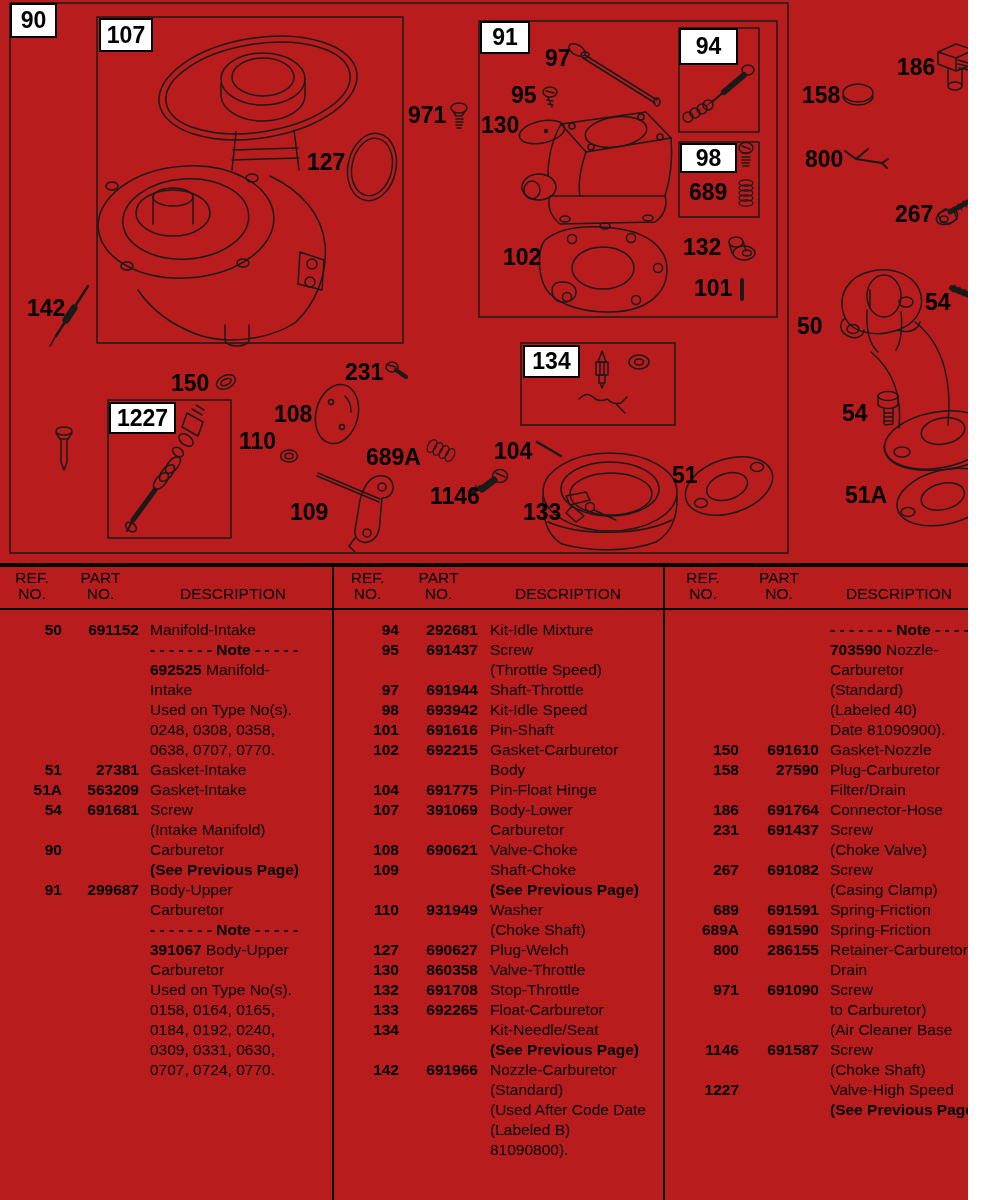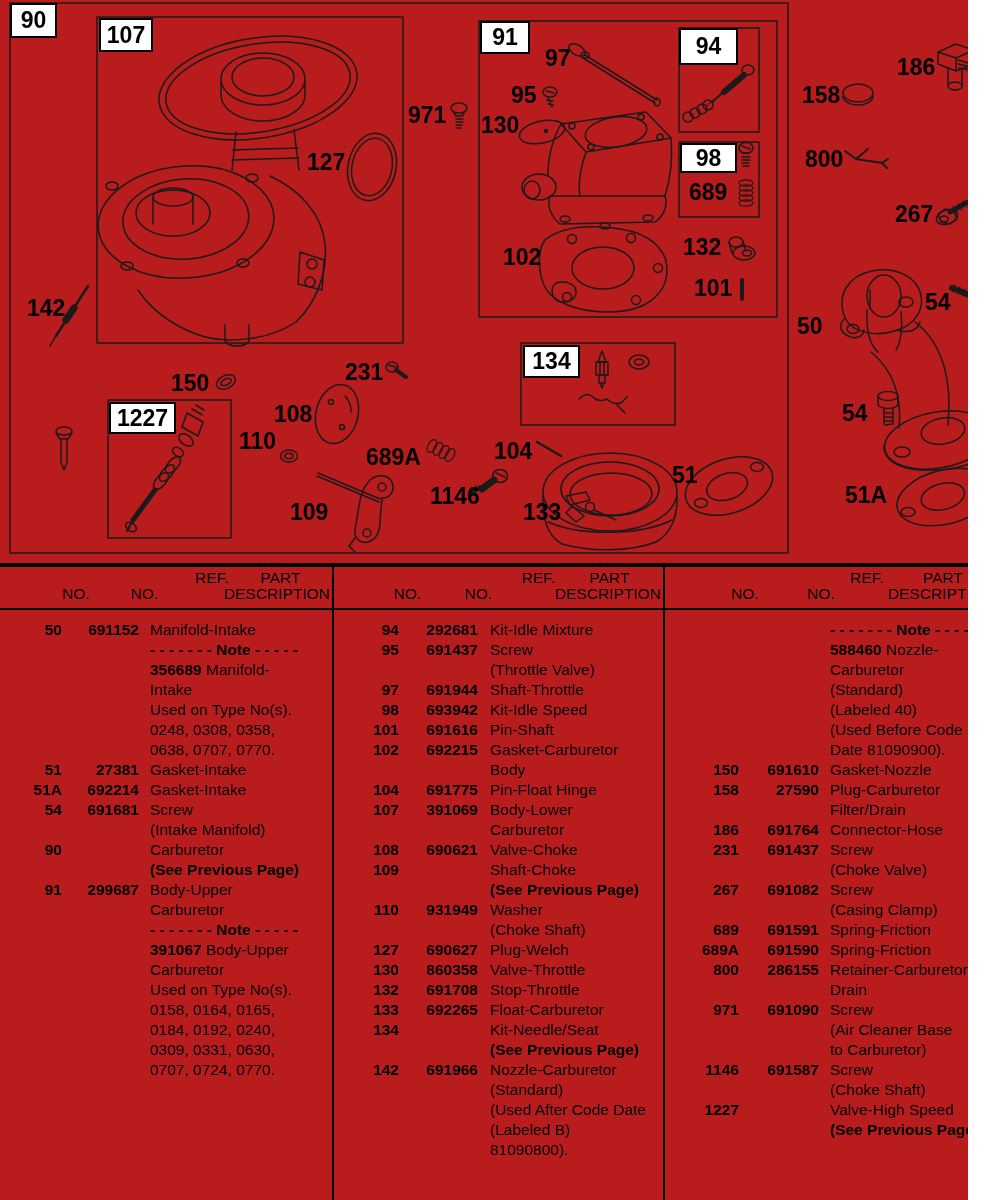--- a/index.html
+++ b/index.html
@@ -14,21 +14,21 @@
                  justify-content:center;background:#fff;}
   
   .rule{position:absolute;background:#000;}
   .tcolwrap{position:absolute;top:563px;height:637px;}
   .col1{left:2px;width:328px;}
   .col2{left:336px;width:325px;}
   .col3{left:667px;width:327px;}
   .thead{position:absolute;left:0;top:7px;width:100%;}
   .trows{position:absolute;left:0;top:57px;width:100%;}
   .tline{display:flex;height:20px;line-height:20px;font-size:15.5px;white-space:nowrap;}
-  .thead .tline{height:16px;line-height:16px;justify-content:flex-end;}
+  .thead .tline{height:16px;line-height:16px;}
   .tref{text-align:right;font-weight:700;flex:none;}
   .tpart{text-align:right;font-weight:700;flex:none;}
   .tdesc{flex:none;}
   .thead .tref,.thead .tpart{font-weight:400;text-align:center;}
   .thead .tdesc{font-weight:400;}
   .col1 .tref{width:60px;} .col1 .tpart{width:77px;} .col1 .tdesc{padding-left:11px;}
   .col2 .tref{width:63px;} .col2 .tpart{width:79px;} .col2 .tdesc{padding-left:12px;}
   .col3 .tref{width:72px;} .col3 .tpart{width:80px;} .col3 .tdesc{padding-left:11px;}
   .col1 .hdesc{padding-left:41px;} .col2 .hdesc{padding-left:37px;} .col3 .hdesc{padding-left:27px;}
   .tdesc b{font-weight:700;}
@@ -430,21 +430,21 @@
             <span class="tdesc"><span>Manifold-Intake</span></span>
           </div>
           <div class="tline">
             <span class="tref"></span>
             <span class="tpart"></span>
             <span class="tdesc"><b>- - - - - - - Note - - - - -</b></span>
           </div>
           <div class="tline">
             <span class="tref"></span>
             <span class="tpart"></span>
-            <span class="tdesc"><b>356689 </b><span>Manifold-</span></span>
+            <span class="tdesc"><b>692525 </b><span>Manifold-</span></span>
           </div>
           <div class="tline">
             <span class="tref"></span>
             <span class="tpart"></span>
             <span class="tdesc"><span>Intake</span></span>
           </div>
           <div class="tline">
             <span class="tref"></span>
             <span class="tpart"></span>
             <span class="tdesc"><span>Used on Type No(s).</span></span>
@@ -459,21 +459,21 @@
             <span class="tpart"></span>
             <span class="tdesc"><span>0638, 0707, 0770.</span></span>
           </div>
           <div class="tline">
             <span class="tref">51</span>
             <span class="tpart">27381</span>
             <span class="tdesc"><span>Gasket-Intake</span></span>
           </div>
           <div class="tline">
             <span class="tref">51A</span>
-            <span class="tpart">692214</span>
+            <span class="tpart">563209</span>
             <span class="tdesc"><span>Gasket-Intake</span></span>
           </div>
           <div class="tline">
             <span class="tref">54</span>
             <span class="tpart">691681</span>
             <span class="tdesc"><span>Screw</span></span>
           </div>
           <div class="tline">
             <span class="tref"></span>
             <span class="tpart"></span>
@@ -562,21 +562,21 @@
             <span class="tdesc"><span>Kit-Idle Mixture</span></span>
           </div>
           <div class="tline">
             <span class="tref">95</span>
             <span class="tpart">691437</span>
             <span class="tdesc"><span>Screw</span></span>
           </div>
           <div class="tline">
             <span class="tref"></span>
             <span class="tpart"></span>
-            <span class="tdesc"><span>(Throttle Valve)</span></span>
+            <span class="tdesc"><span>(Throttle Speed)</span></span>
           </div>
           <div class="tline">
             <span class="tref">97</span>
             <span class="tpart">691944</span>
             <span class="tdesc"><span>Shaft-Throttle</span></span>
           </div>
           <div class="tline">
             <span class="tref">98</span>
             <span class="tpart">693942</span>
             <span class="tdesc"><span>Kit-Idle Speed</span></span>
@@ -709,41 +709,36 @@
       </div>
       <div class="trows" id="tcol3">
           <div class="tline">
             <span class="tref"></span>
             <span class="tpart"></span>
             <span class="tdesc"><b>- - - - - - - Note - - - - -</b></span>
           </div>
           <div class="tline">
             <span class="tref"></span>
             <span class="tpart"></span>
-            <span class="tdesc"><b>588460 </b><span>Nozzle-</span></span>
+            <span class="tdesc"><b>703590 </b><span>Nozzle-</span></span>
           </div>
           <div class="tline">
             <span class="tref"></span>
             <span class="tpart"></span>
             <span class="tdesc"><span>Carburetor</span></span>
           </div>
           <div class="tline">
             <span class="tref"></span>
             <span class="tpart"></span>
             <span class="tdesc"><span>(Standard)</span></span>
           </div>
           <div class="tline">
             <span class="tref"></span>
             <span class="tpart"></span>
             <span class="tdesc"><span>(Labeled 40)</span></span>
-          </div>
-          <div class="tline">
-            <span class="tref"></span>
-            <span class="tpart"></span>
-            <span class="tdesc"><span>(Used Before Code</span></span>
           </div>
           <div class="tline">
             <span class="tref"></span>
             <span class="tpart"></span>
             <span class="tdesc"><span>Date 81090900).</span></span>
           </div>
           <div class="tline">
             <span class="tref">150</span>
             <span class="tpart">691610</span>
             <span class="tdesc"><span>Gasket-Nozzle</span></span>
@@ -804,26 +799,26 @@
             <span class="tdesc"><span>Drain</span></span>
           </div>
           <div class="tline">
             <span class="tref">971</span>
             <span class="tpart">691090</span>
             <span class="tdesc"><span>Screw</span></span>
           </div>
           <div class="tline">
             <span class="tref"></span>
             <span class="tpart"></span>
+            <span class="tdesc"><span>to Carburetor)</span></span>
+          </div>
+          <div class="tline">
+            <span class="tref"></span>
+            <span class="tpart"></span>
             <span class="tdesc"><span>(Air Cleaner Base</span></span>
-          </div>
-          <div class="tline">
-            <span class="tref"></span>
-            <span class="tpart"></span>
-            <span class="tdesc"><span>to Carburetor)</span></span>
           </div>
           <div class="tline">
             <span class="tref">1146</span>
             <span class="tpart">691587</span>
             <span class="tdesc"><span>Screw</span></span>
           </div>
           <div class="tline">
             <span class="tref"></span>
             <span class="tpart"></span>
             <span class="tdesc"><span>(Choke Shaft)</span></span>

